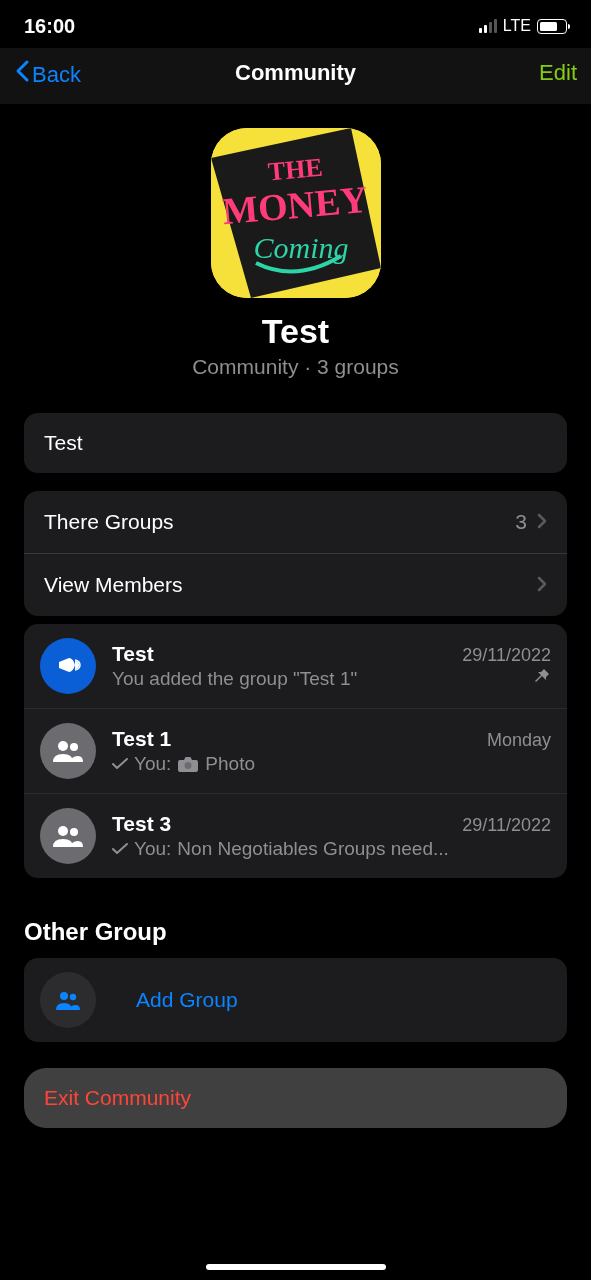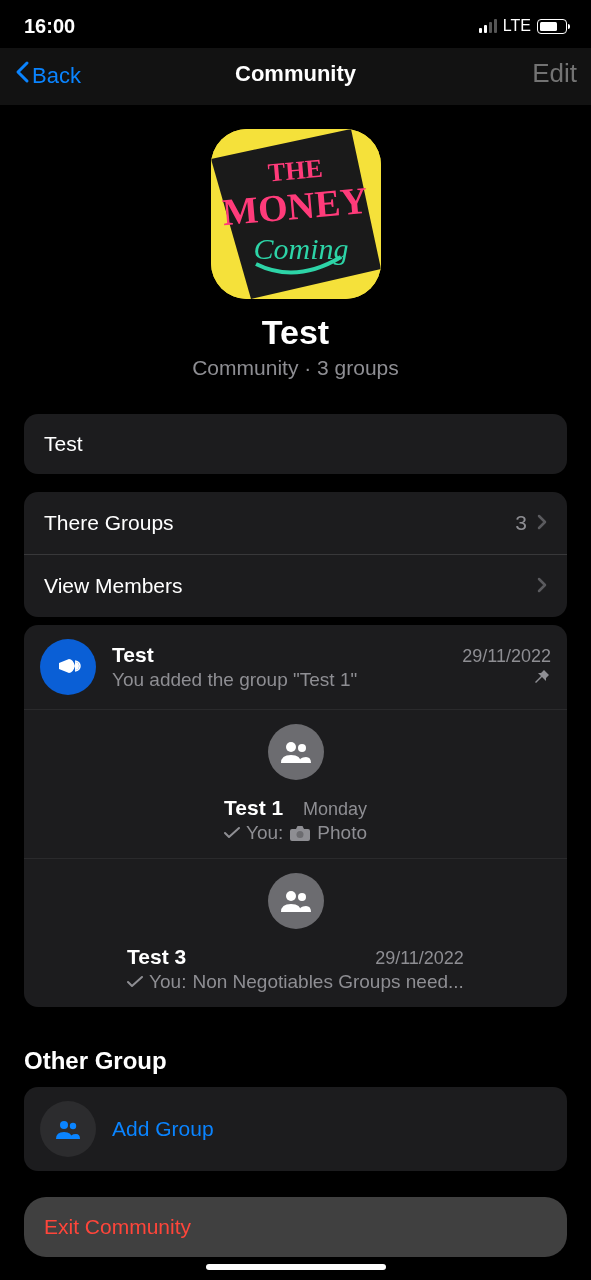--- a/index.html
+++ b/index.html
@@ -82,21 +82,21 @@
       gap: 2px;
     }
     .chevron-left { font-size: 30px; line-height: 1; font-weight: 300; }
     .nav-title {
       font-size: 22px;
       font-weight: 600;
       position: absolute;
       left: 50%;
       transform: translateX(-50%);
     }
-    .nav-edit { color: #737373; font-size: 26px; }
+    .nav-edit { color: #84cc16; font-size: 22px; }
     .content { padding: 0 0 0 0; }
     .avatar-section {
       display: flex;
       flex-direction: column;
       align-items: center;
       padding: 24px 0 16px;
     }
     .community-avatar {
       width: 170px;
       height: 170px;
@@ -157,21 +157,20 @@
       overflow: hidden;
     }
     .group-row {
       display: flex;
       align-items: center;
       padding: 14px 16px;
       gap: 16px;
     }
     .group-row + .group-row {
       border-top: 0.5px solid #2a2a2c;
-      flex-direction: column;
     }
     .group-row + .group-row .group-body {
     }
     .group-icon {
       width: 56px;
       height: 56px;
       border-radius: 50%;
       display: flex;
       align-items: center;
       justify-content: center;
@@ -207,20 +206,21 @@
     .pin-icon { color: #8e8e93; font-size: 18px; flex-shrink: 0; margin-left: 8px;}
     .tick { color: #8e8e93; }
     .camera-icon {
       display: inline-flex;
       width: 22px;
       height: 18px;
     }
     .add-group-text {
       font-size: 21px;
       color: #0a84ff;
+      margin-left: 24px;
     }
     .exit-card {
       background: #404040;
       margin: 26px 24px 0;
       border-radius: 22px;
       padding: 18px 20px;
     }
     .exit-text {
       font-size: 21px;
       color: #ff453a;

